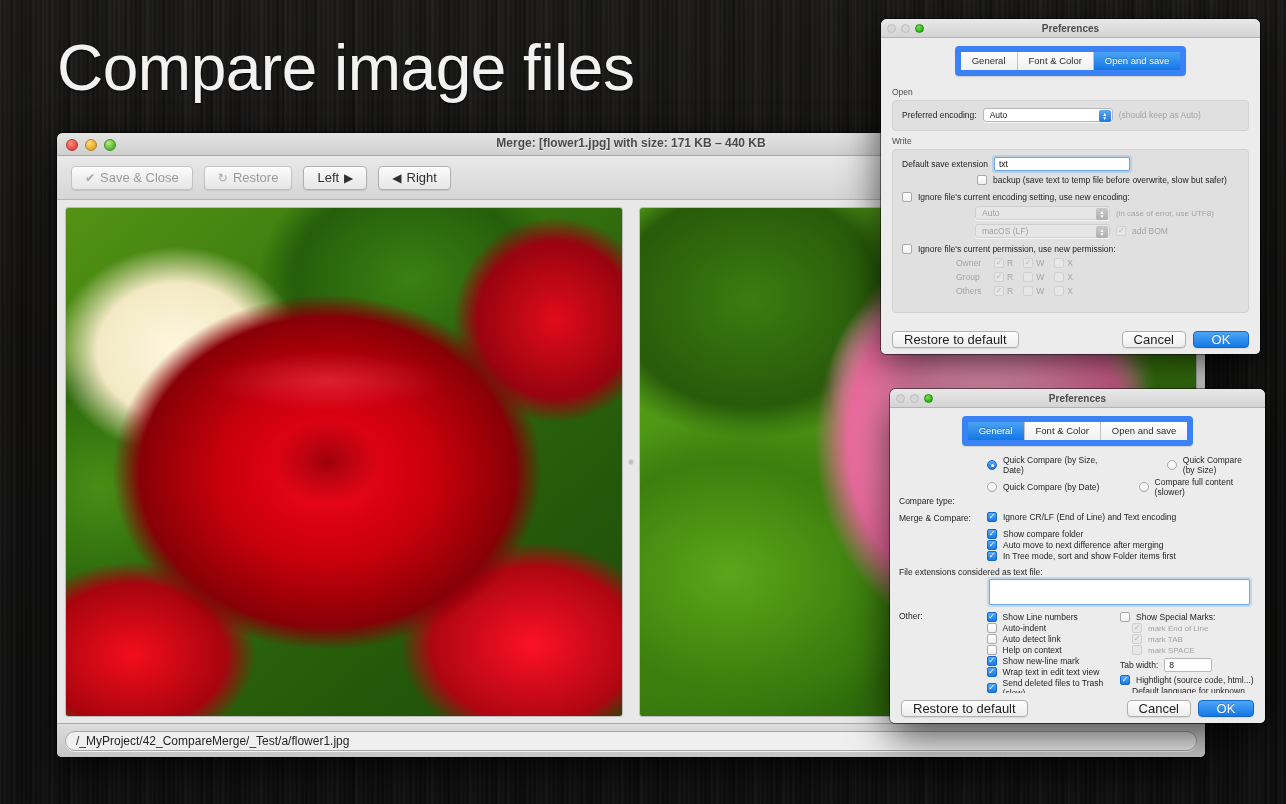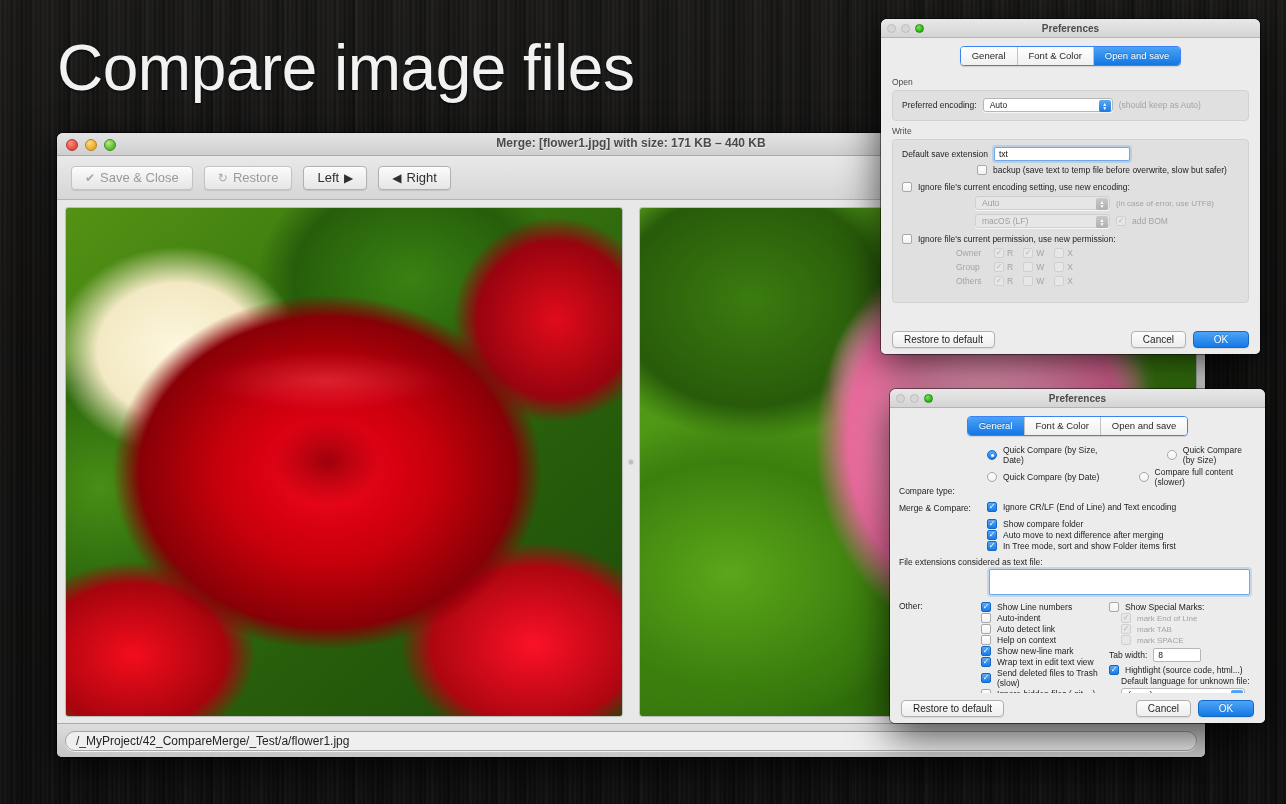--- a/index.html
+++ b/index.html
@@ -157,21 +157,21 @@
   .p-title .lbl {
     position:absolute; left:0; right:0; top:4px; text-align:center;
     font-size:10px; font-weight:bold; color:#4b4b4b;
   }
   .p-traffic { position:absolute; left:6px; top:5px; display:flex; gap:5px; }
   .pdot { width:9px; height:9px; border-radius:50%; }
   .pdot.off   { background:#d6d6d6; border:1px solid #bdbdbd; }
   .pdot.green { background:radial-gradient(circle at 35% 30%,#7ee24a,#25b014 75%); border:1px solid #1c8d0f; }
   .tabs { display:flex; justify-content:center; padding:8px 0 6px; }
   .tabstrip {
-    display:flex; border:1px solid #3b82f6; border-radius:4px; overflow:hidden;
+    display:flex; border:6px solid #3b82f6; border-radius:4px; overflow:hidden;
     box-shadow:0 1px 1px rgba(0,0,0,0.12);
   }
   .tab {
     padding:3px 11px 4px; font-size:9.5px; color:#2a2a2a;
     background:linear-gradient(180deg,#ffffff 0%,#f0f0f0 100%);
     border-right:1px solid #c2c2c2; cursor:default; white-space:nowrap;
   }
   .tab:last-child { border-right:none; }
   .tab.active {
     background:linear-gradient(180deg,#4ba3f5 0%,#1277e4 100%);
@@ -228,21 +228,21 @@
   }
   .rb.on { background:linear-gradient(180deg,#5aa9f2 0%,#1b7ae6 100%); border-color:#1268c9; }
   .rb.on::after { content:""; width:3px; height:3px; border-radius:50%; background:#fff; }
   .btnrow {
     position:absolute; left:0; right:0; bottom:0; height:30px;
     display:flex; align-items:center; padding:0 11px;
     background:#ececec;
   }
   .pbtn {
     height:17px; padding:0 11px; border-radius:4px;
-    border:1px solid #b0b0b0; font-size:10px; color:#1f1f1f;
+    border:1px solid #b0b0b0; font-size:13px; color:#1f1f1f;
     background:linear-gradient(180deg,#fdfdfd 0%,#ededed 100%);
     display:flex; align-items:center; box-shadow:0 1px 1px rgba(0,0,0,0.08);
     cursor:default; white-space:nowrap;
   }
   .pbtn.primary {
     background:linear-gradient(180deg,#4ea5f5 0%,#1478e5 100%);
     border-color:#1268c9; color:#fff; min-width:56px; justify-content:center;
     text-shadow:0 -1px 0 rgba(0,0,0,0.2);
   }
   .spacer { flex:1; }
@@ -481,21 +481,21 @@
           <div class="lblk">In Tree mode, sort and show Folder items first</div>
         </div>
       </div>
     </div>
 
     <div class="lblk" style="margin:5px 0 2px;">File extensions considered as text file:</div>
     <div class="tinput" style="height:26px;margin:0 6px 0 90px;align-items:flex-start;padding-top:2px;">
       <span></span>
     </div>
 
-    <div style="display:flex;margin-top:6px;">
+    <div style="display:flex;gap:6px;margin-top:6px;">
       <div class="lblk" style="width:82px;">Other:</div>
       <div style="width:128px;">
         <div class="row" style="margin:1px 0;">
             <div class="cb on">✓</div>
             <div class="lblk">Show Line numbers</div>
           </div>
         <div class="row" style="margin:1px 0;">
             <div class="cb">✓</div>
             <div class="lblk">Auto-indent</div>
           </div>

